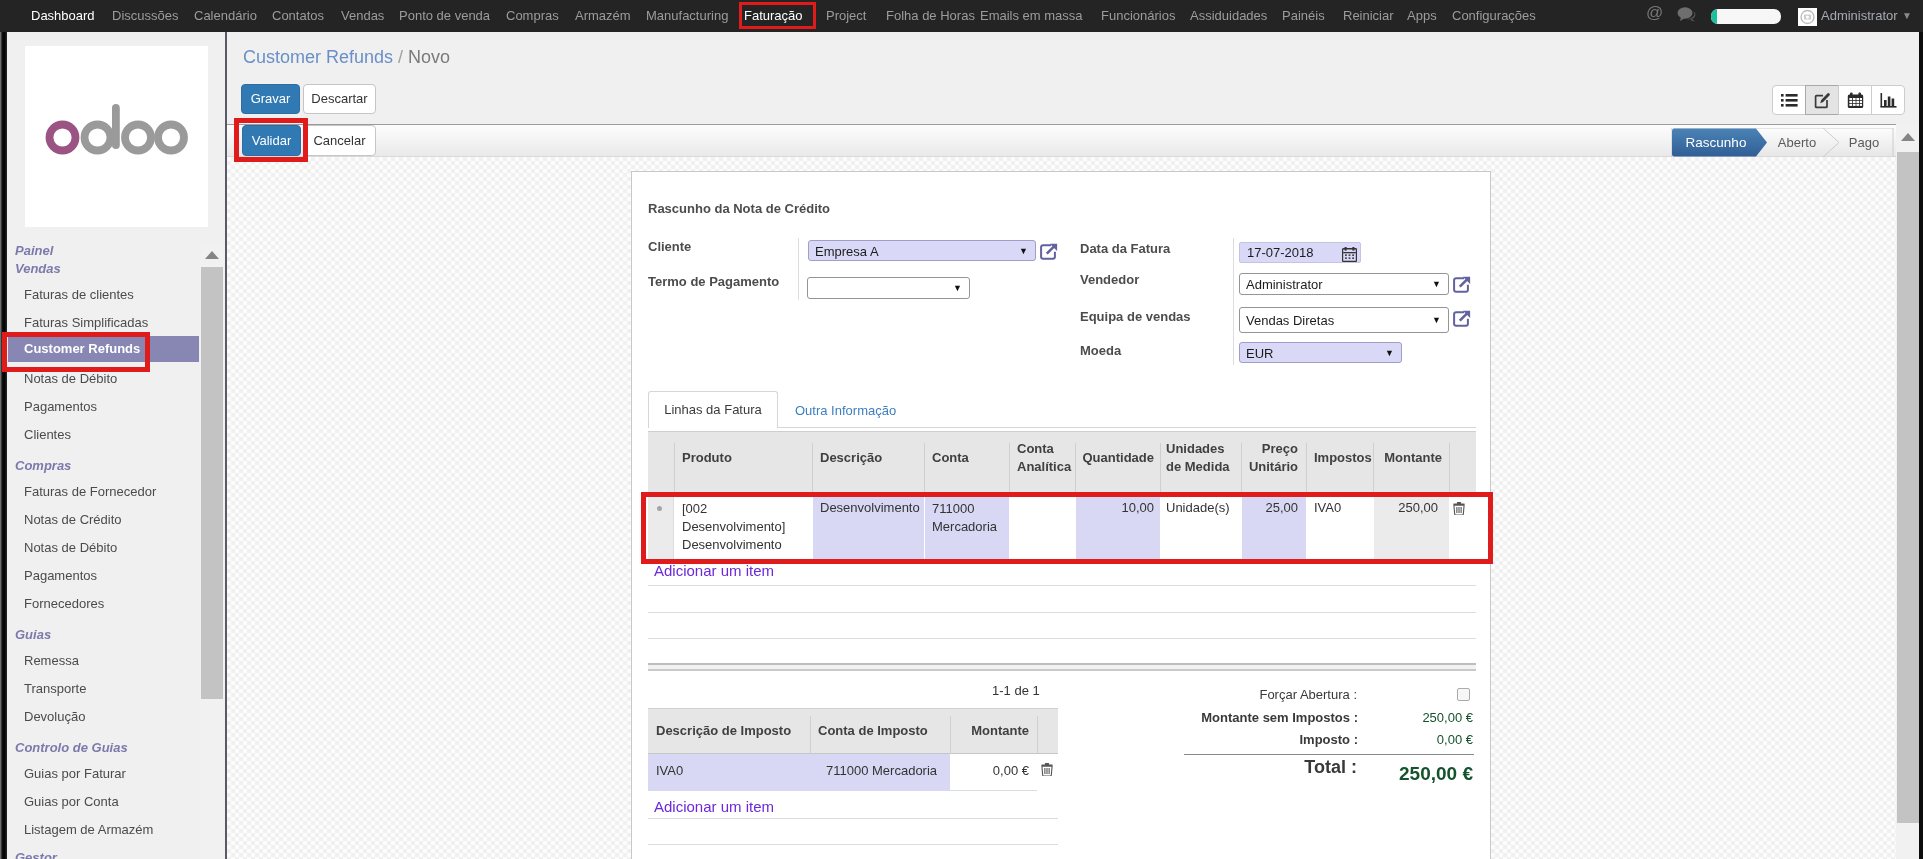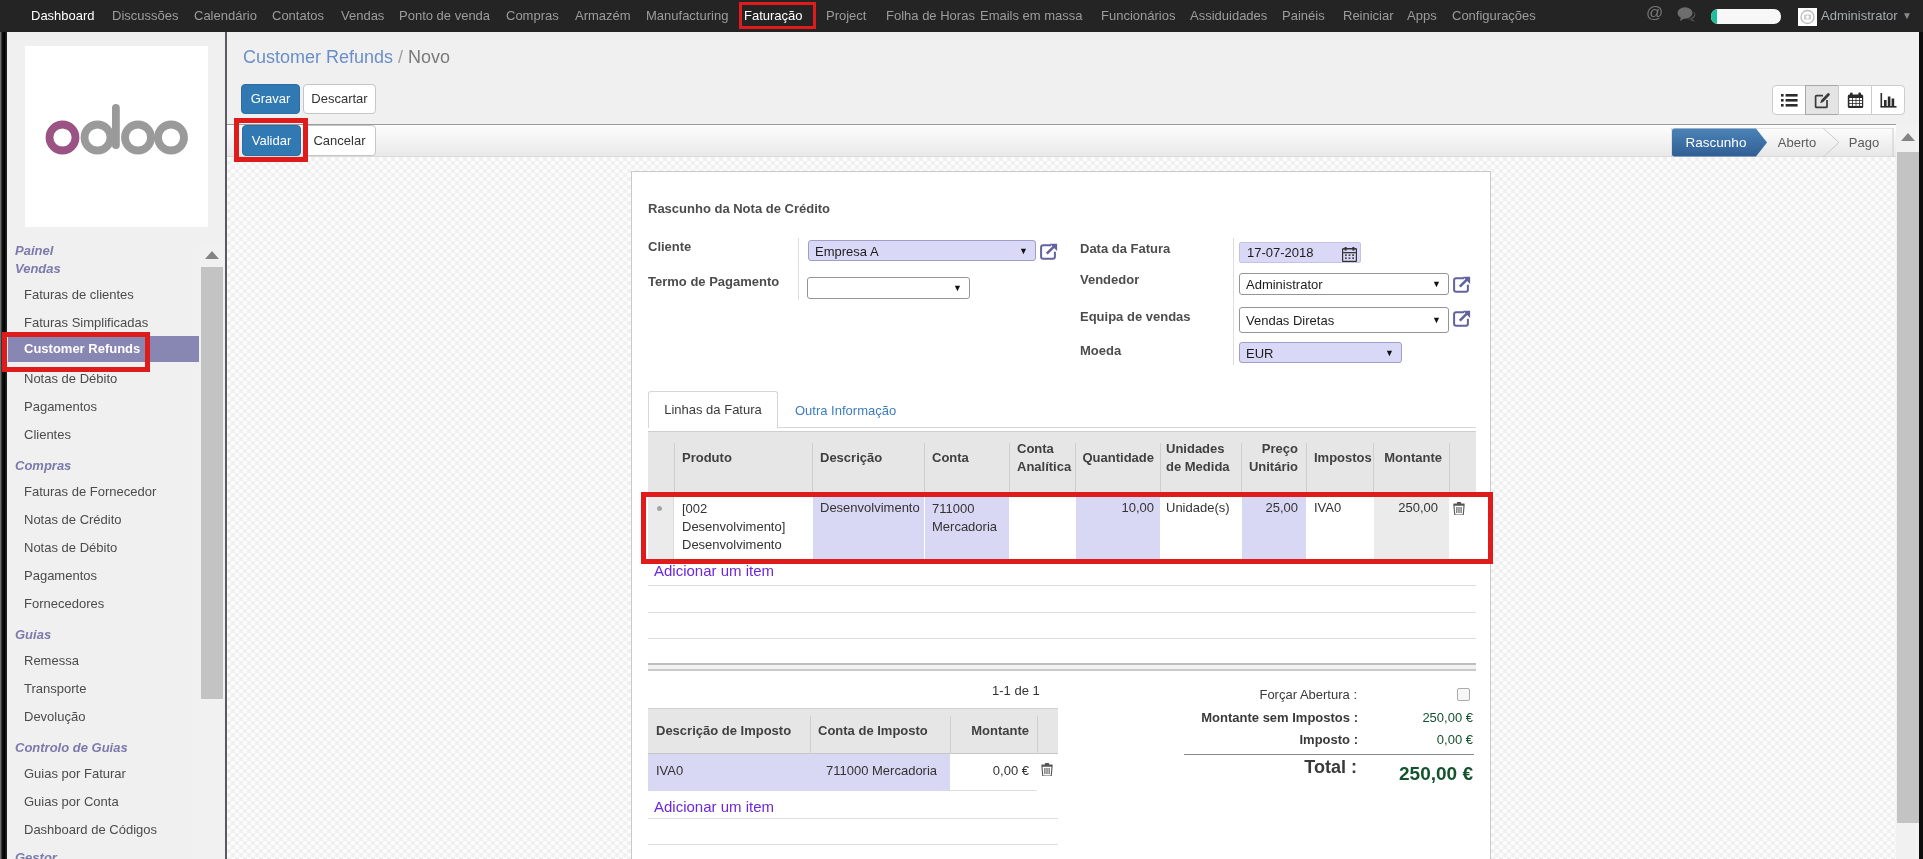--- a/index.html
+++ b/index.html
@@ -136,21 +136,21 @@
 <div class="mitem" style="top:508px">Notas de Débito</div>
 <div class="mitem" style="top:536px">Pagamentos</div>
 <div class="mitem" style="top:564px">Fornecedores</div>
 <div class="mhead" style="top:595px">Guias</div>
 <div class="mitem" style="top:621px">Remessa</div>
 <div class="mitem" style="top:649px">Transporte</div>
 <div class="mitem" style="top:677px">Devolução</div>
 <div class="mhead" style="top:708px">Controlo de Guias</div>
 <div class="mitem" style="top:734px">Guias por Faturar</div>
 <div class="mitem" style="top:762px">Guias por Conta</div>
-<div class="mitem" style="top:790px">Dashboard de Códigos</div>
+<div class="mitem" style="top:790px">Listagem de Armazém</div>
 <div class="mhead" style="top:818px">Gestor</div>
 <div id="sbTrack">
         <div id="sbArrow"></div>
         <div id="sbThumb"></div>
       </div>
 </div>
 <div id="redSide"></div>
 
 <div id="crumb">Customer Refunds <span class="sep">/</span> <span class="cur">Novo</span></div>
 <div class="btnBlue" style="left:241px;top:84px;width:59px;height:30px;line-height:28px;">Gravar</div>

